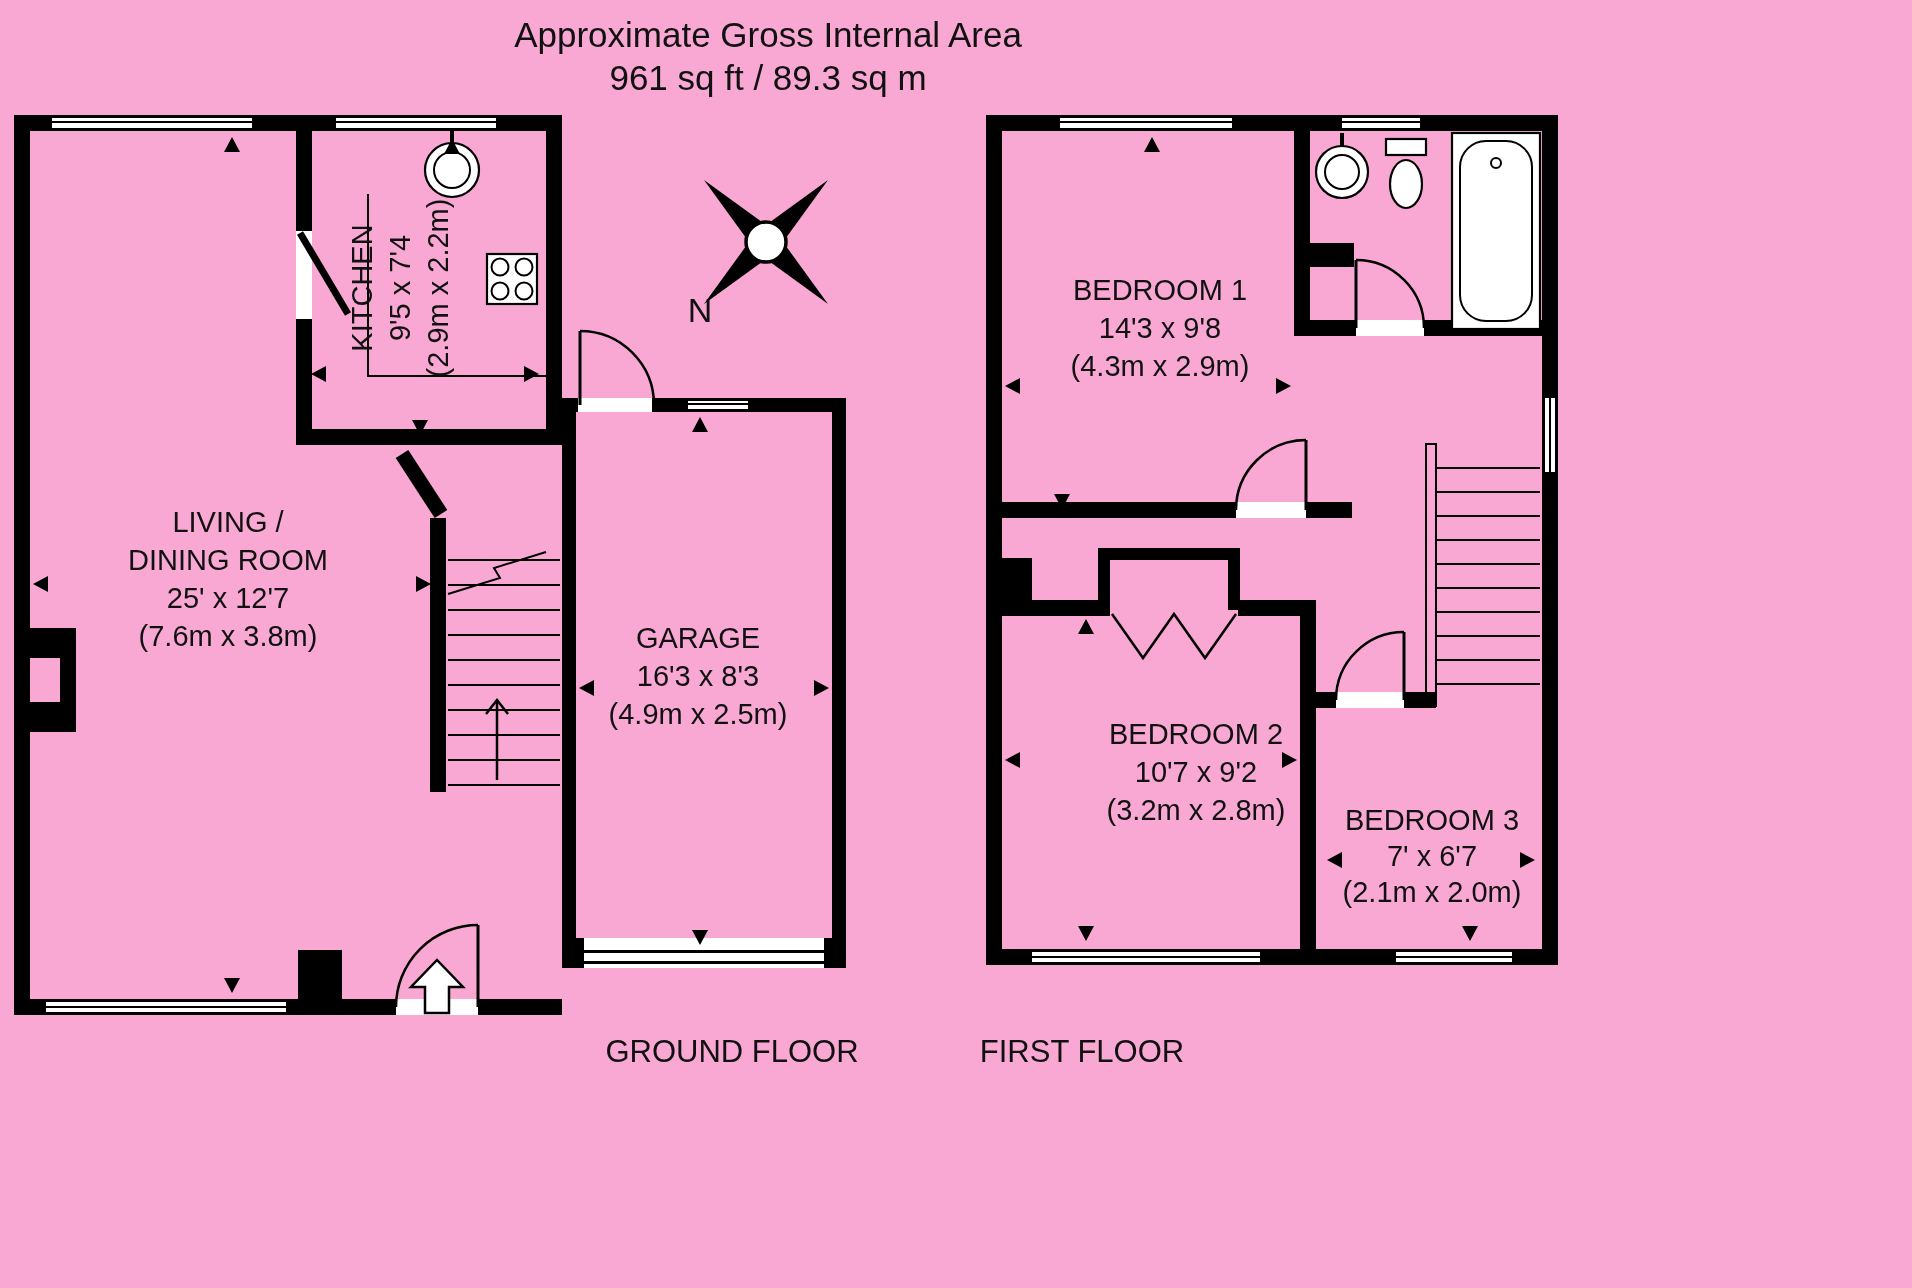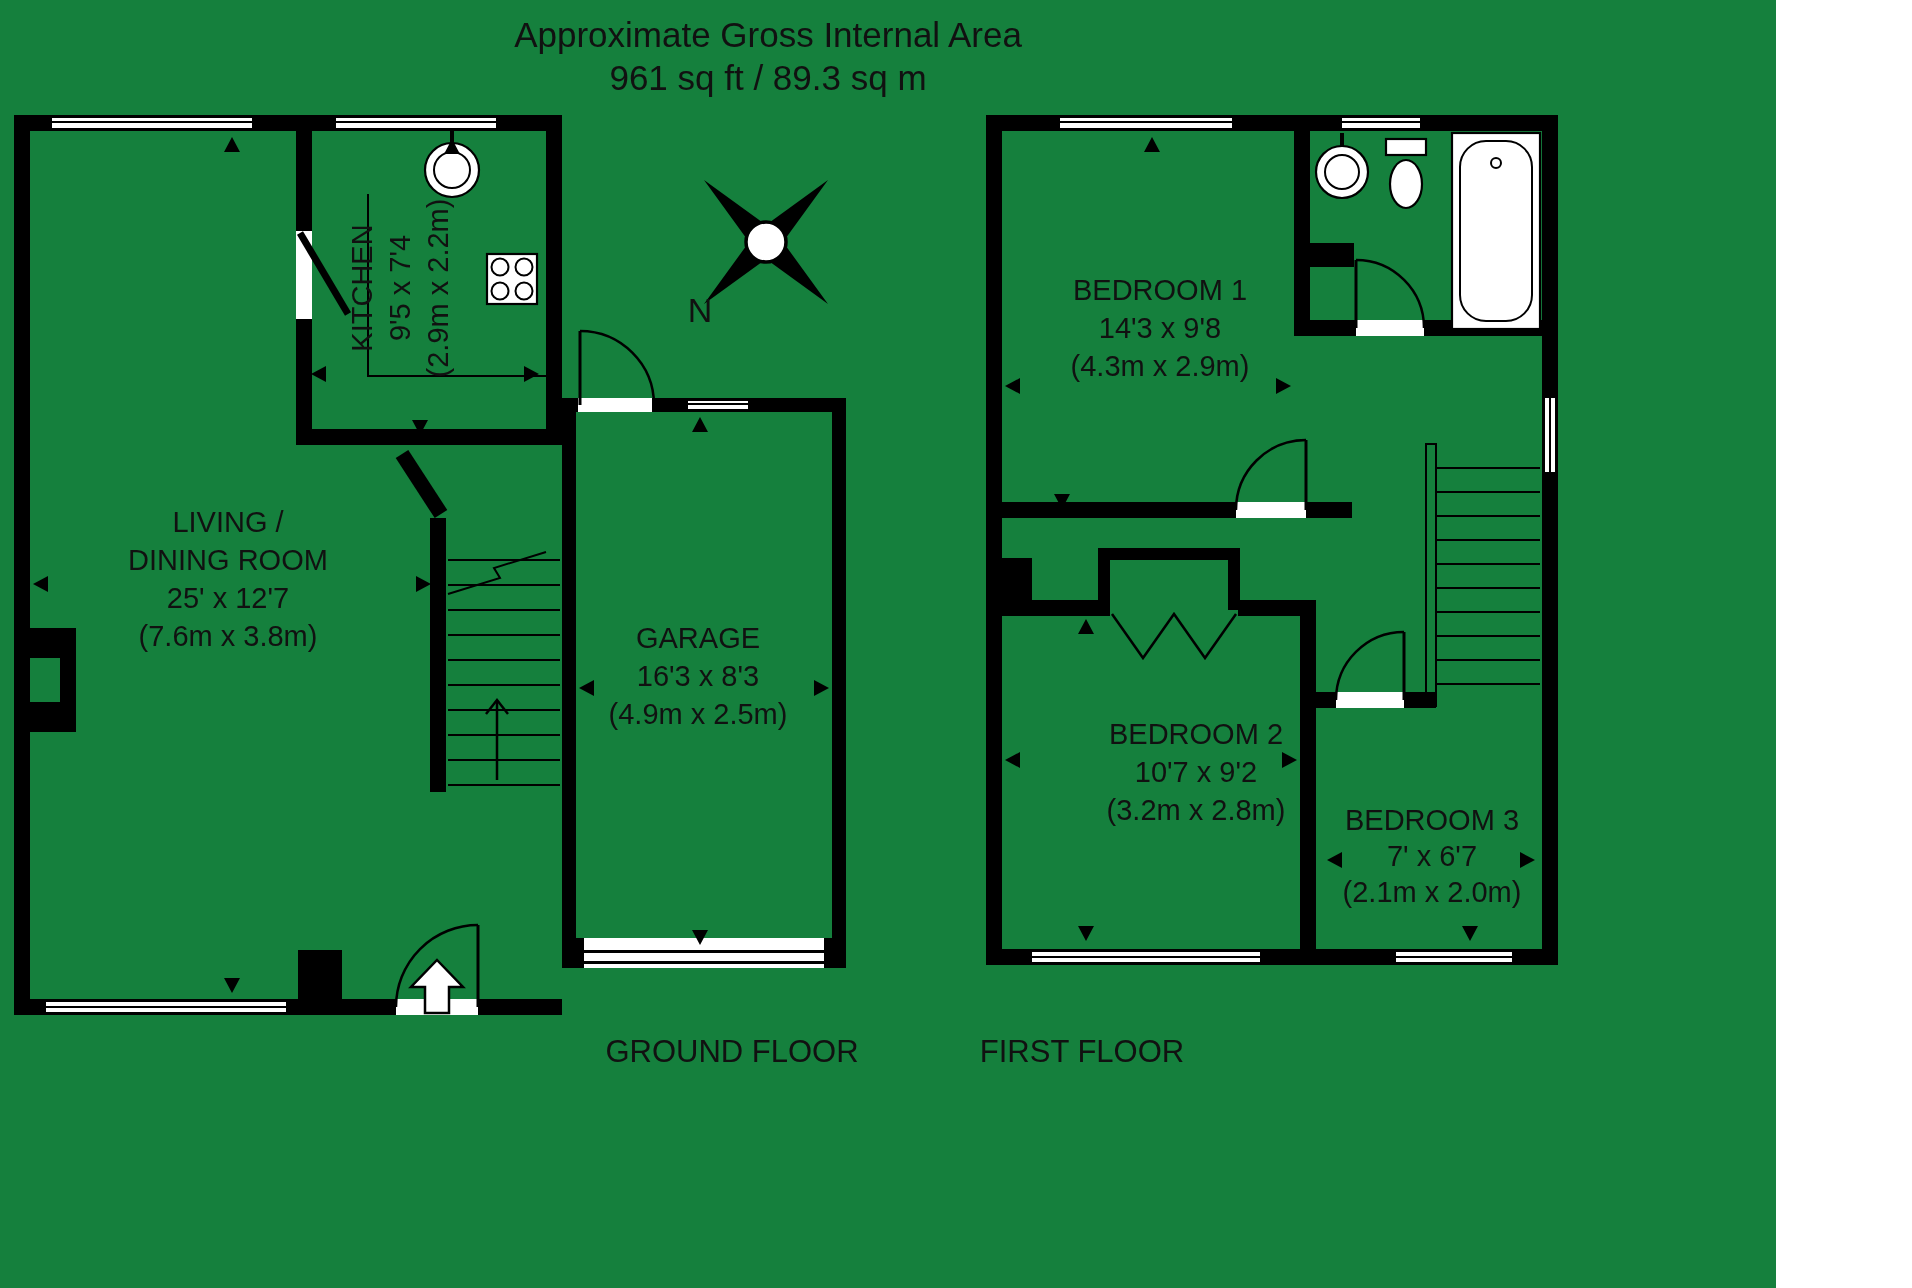--- a/index.html
+++ b/index.html
@@ -1,16 +1,16 @@
 <!DOCTYPE html>
 <html><head>
 <meta charset="utf-8">
 <style>
   html,body{margin:0;padding:0;background:#ffffff;}
-  .plan{position:relative;width:1776px;height:1288px;background:#15803d;overflow:hidden;}
+  .plan{position:relative;width:1912px;height:1288px;background:#f9a8d4;overflow:hidden;}
   svg{display:block;}
   text{font-family:"Liberation Sans","DejaVu Sans",sans-serif;fill:#111111;}
   .t-title{font-size:35px;}
   .t-room{font-size:29px;}
   .t-caption{font-size:31px;}
   .t-compass{font-size:34px;}
   .wall{fill:#000000;stroke:none;}
   .wline{stroke:#000000;stroke-width:15;}
   .thin{stroke:#000000;stroke-width:2;fill:none;}
   .thin25{stroke:#000000;stroke-width:2.5;fill:none;}

